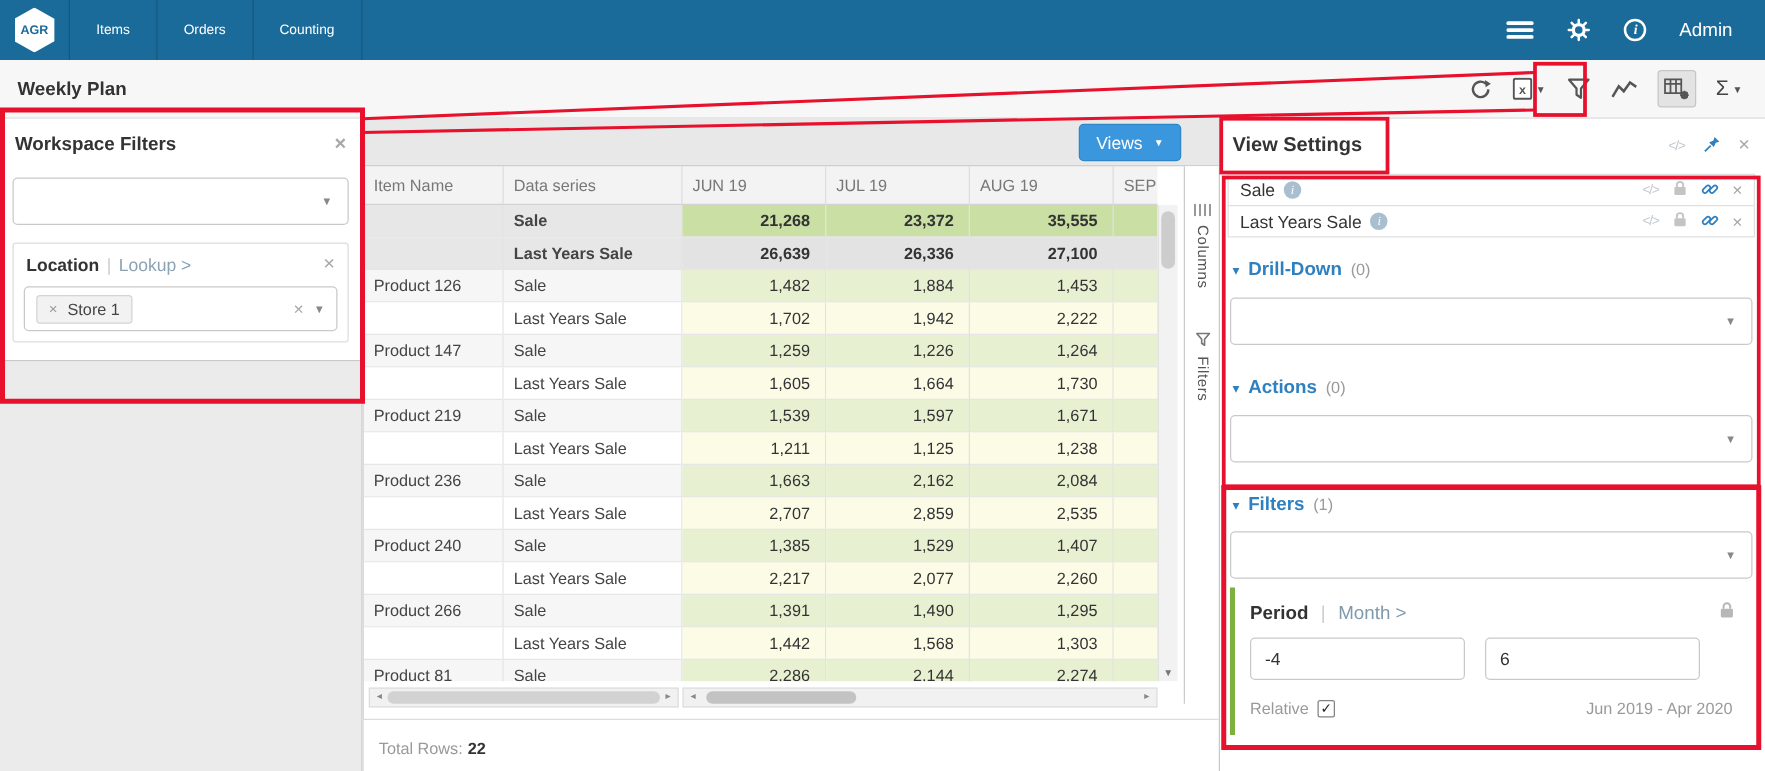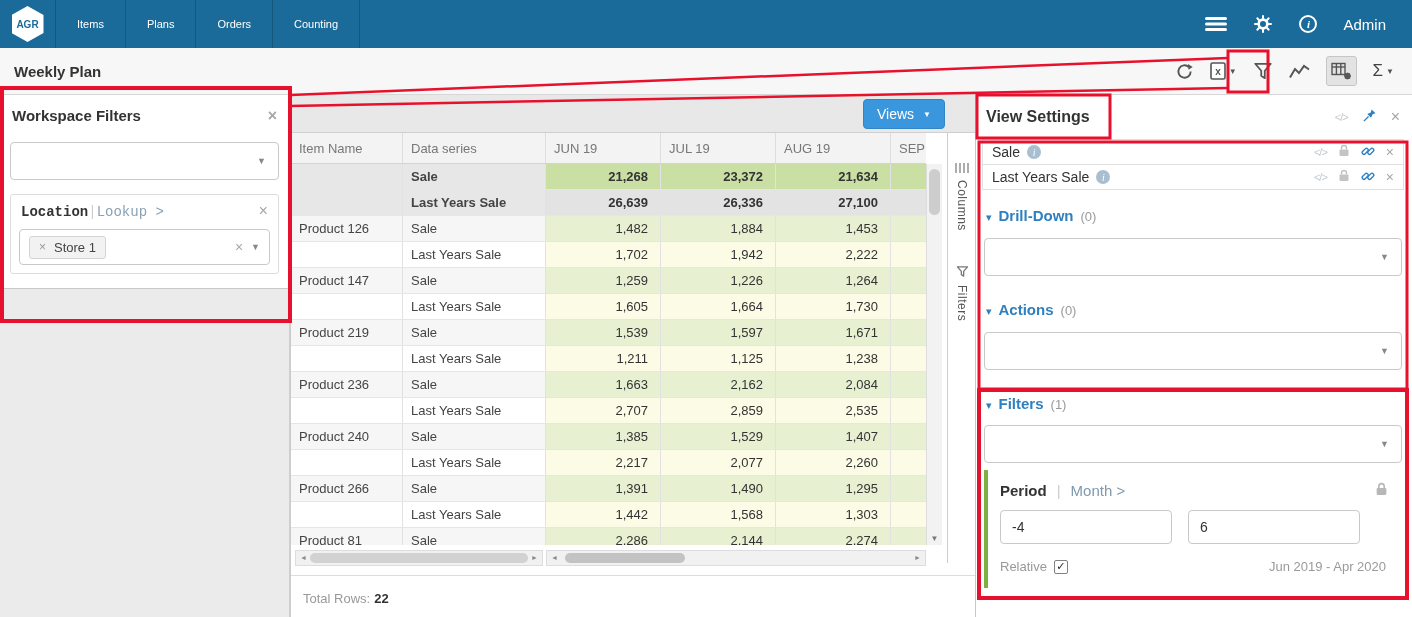--- a/index.html
+++ b/index.html
@@ -26,21 +26,21 @@
   .sig { font-size: 17px; color: #444; }
 
   
   .left-col { position: absolute; top: 95px; left: 0; width: 290px; bottom: 0; background: #ebebeb; border-right: 1px solid #cfcfcf; }
   .wf-panel { background: #fff; border-bottom: 1px solid #c9c9c9; padding-bottom: 14px; }
   .wf-head { display: flex; align-items: center; padding: 12px 12px 4px 12px; font-size: 15px; font-weight: bold; color: #333; }
   .x-ic { margin-left: auto; color: #a7a7a7; font-size: 16px; line-height: 1; cursor: pointer; }
   .wf-select { margin: 14px 10px 14px; height: 38px; border: 1px solid #c9c9c9; border-radius: 4px; background: #fff; position: relative; cursor: pointer; }
   .sel-caret { position: absolute; right: 12px; top: 13px; font-size: 9px; color: #888; }
   .wf-group { margin: 0 10px; border: 1px solid #ddd; border-radius: 3px; padding: 8px; }
-  .wf-group-head { display: flex; align-items: flex-start; gap: 0; font-size: 14px; padding: 1px 2px 9px 2px; font-family: Liberation Mono, monospace; }
+  .wf-group-head { display: flex; align-items: flex-start; gap: 6px; font-size: 14px; padding: 1px 2px 9px 2px; }
   .wf-field { color: #333; font-weight: 600; }
   .pipe { color: #ccc; }
   .lookup { color: #8aa2b4; cursor: pointer; }
   .wf-chipbox { border: 1px solid #c9c9c9; border-radius: 4px; height: 36px; display: flex; align-items: center; padding: 0 9px; gap: 8px; background: #fff; cursor: pointer; }
   .chip { background: #f2f2f2; border: 1px solid #d4d4d4; border-radius: 3px; font-size: 13px; color: #444; padding: 3px 9px; display: inline-flex; gap: 8px; align-items: center; }
   .chip-x { color: #999; font-size: 12px; cursor: pointer; }
   .chipbox-x { margin-left: auto; color: #a7a7a7; font-size: 14px; cursor: pointer; }
   .chipbox-caret { font-size: 9px; color: #888; }
   .wf-exclude { padding: 10px 2px 2px 2px; color: #9b9b9b; font-size: 12px; display: flex; align-items: center; gap: 7px; }
   .cb-empty { width: 13px; height: 13px; border: 1px solid #b3b3b3; border-radius: 2px; background: #fdfdfd; cursor: pointer; }
@@ -122,21 +122,20 @@
 
 <div class="screen">
 
   <nav class="topnav">
     <div class="nav-logo">
       <div class="hex">
           <span>AGR</span>
         </div>
     </div>
     <div class="nav-item">Items</div>
-    <div class="nav-item">Plans</div>
     <div class="nav-item">Orders</div>
     <div class="nav-item">Counting</div>
     <div class="nav-right">
       <span class="nav-ic">
         <svg width="22" height="16" viewBox="0 0 22 16">
             <g fill="#fff">
               <rect x="0" y="1" width="22" height="3" rx="1.5"></rect>
               <rect x="0" y="6.5" width="22" height="3" rx="1.5"></rect>
               <rect x="0" y="12" width="22" height="3" rx="1.5"></rect>
             </g>
@@ -252,21 +251,21 @@
       <div class="gh w-val">JUL 19</div>
       <div class="gh w-val">AUG 19</div>
       <div class="gh w-sep">SEP 19</div>
     </div>
     <div class="grid-body" id="grid-body">
         <div class="grow t-total-sale">
           <div class="gc c-item"></div>
           <div class="gc c-series">Sale</div>
           <div class="gc c-val">21,268</div>
           <div class="gc c-val">23,372</div>
-          <div class="gc c-val">21,634</div>
+          <div class="gc c-val">35,555</div>
           <div class="gc c-val c-sep"></div>
         </div>
         <div class="grow t-total-lys">
           <div class="gc c-item"></div>
           <div class="gc c-series">Last Years Sale</div>
           <div class="gc c-val">26,639</div>
           <div class="gc c-val">26,336</div>
           <div class="gc c-val">27,100</div>
           <div class="gc c-val c-sep"></div>
         </div>

